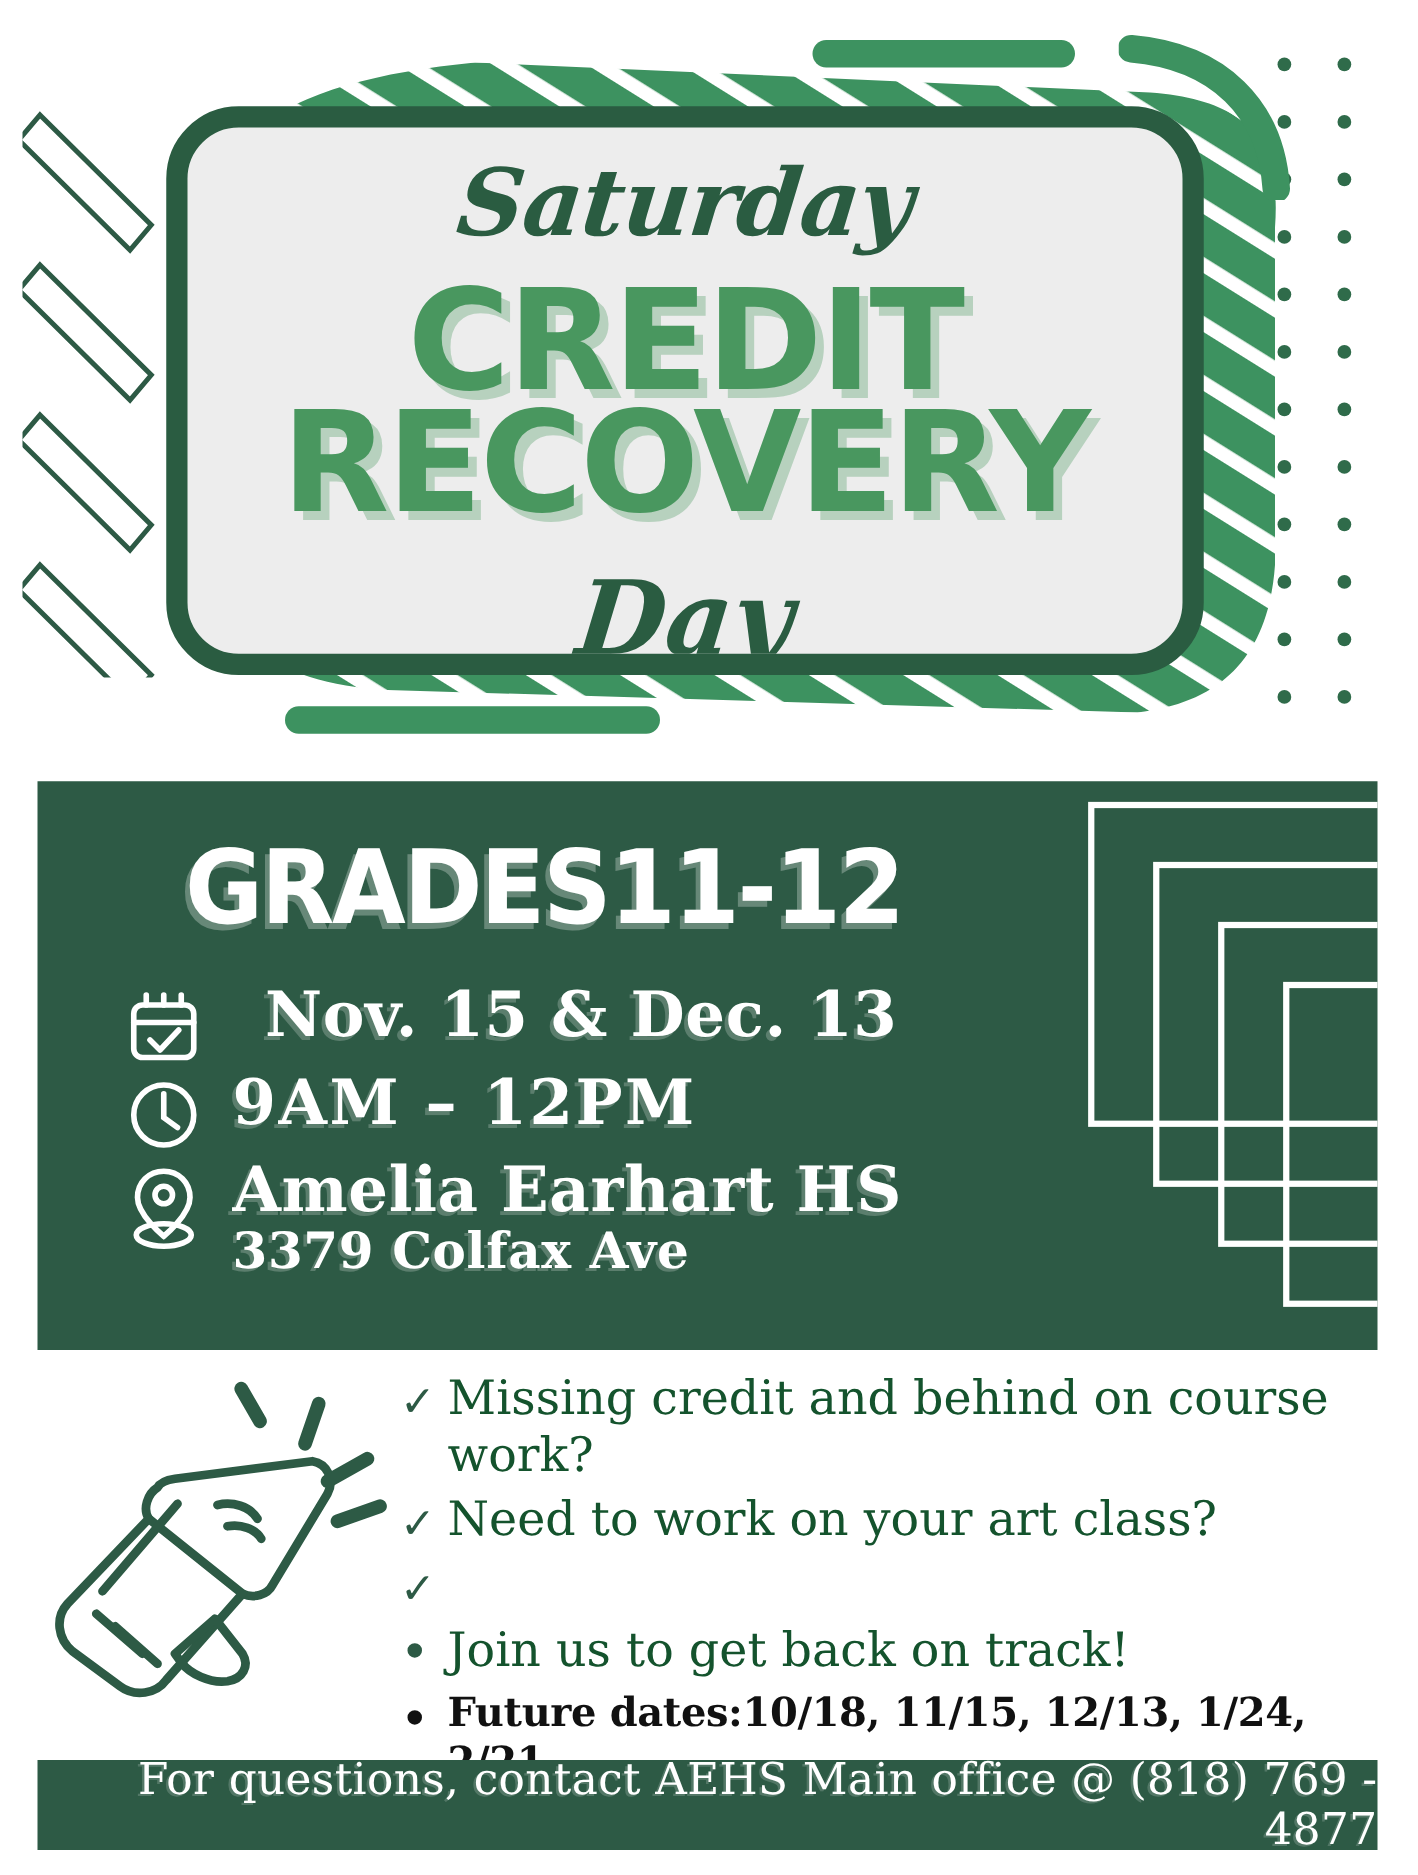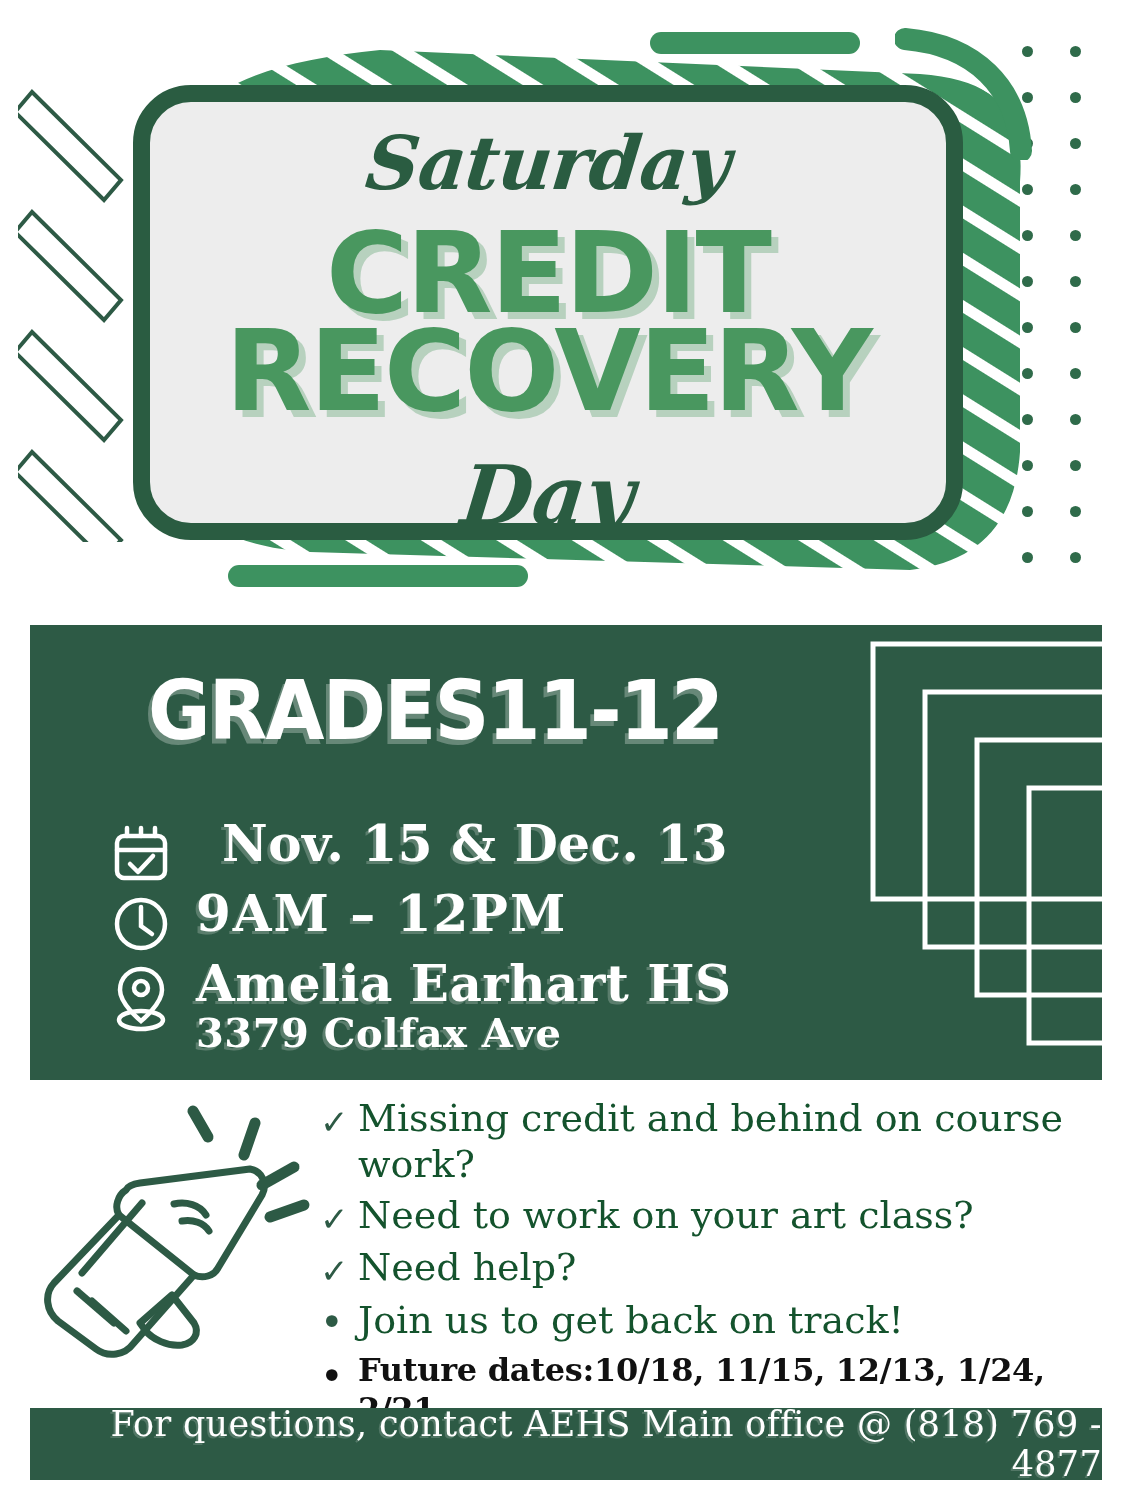--- a/index.html
+++ b/index.html
@@ -59,21 +59,21 @@
 
   .grades-line{
     position:absolute;left:118px;top:38px;
     font-family:"DejaVu Sans",sans-serif;font-weight:700;
     font-size:82px;color:#ffffff;letter-spacing:-2px;white-space:nowrap;
     transform:scaleX(.93);transform-origin:left center;
     text-shadow:-4px 5px 0 rgba(255,255,255,.28);
   }
   .grades-line .sub{font-size:82px;}
 
-  .info-rows{position:absolute;left:72px;top:160px;margin-top:32px;}
+  .info-rows{position:absolute;left:62px;top:160px;}
   .info-row{display:flex;align-items:flex-start;margin-bottom:2px;}
   .icon-cell{width:78px;flex:0 0 78px;display:flex;justify-content:center;padding-top:6px;}
   .info-text{
     font-family:"DejaVu Serif",serif;font-weight:700;color:#ffffff;
     font-size:51px;line-height:1.06;letter-spacing:.5px;
     text-shadow:-3px 3px 0 rgba(255,255,255,.22);
   }
   .info-text.t-date{padding-left:42px;font-size:50px;}
   .info-text.t-time{padding-left:16px;font-size:50px;letter-spacing:2px;}
   .info-text.t-place{padding-left:16px;font-size:50px;}
@@ -281,21 +281,20 @@
     <div class="b-item">
       <div class="b-mark">✓</div>
       <div class="b-text">Missing credit and behind on course work?</div>
     </div>
     <div class="b-item">
       <div class="b-mark">✓</div>
       <div class="b-text">Need to work on your art class?</div>
     </div>
     <div class="b-item">
       <div class="b-mark">✓</div>
-      <div class="b-text">Need help?</div>
     </div>
     <div class="b-item">
       <div class="b-mark dot-mark">•</div>
       <div class="b-text">Join us to get back on track!</div>
     </div>
     <div class="b-item future">
       <div class="b-mark dot-mark">•</div>
       <div class="b-text future">Future dates:10/18, 11/15, 12/13, 1/24, 2/21</div>
     </div>
   </div>

